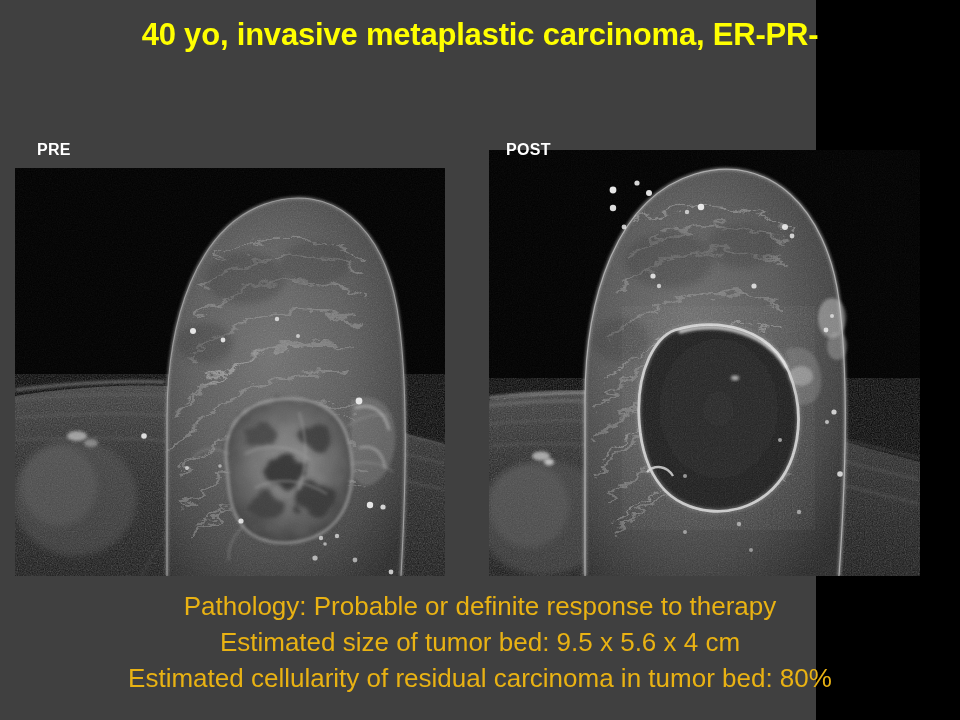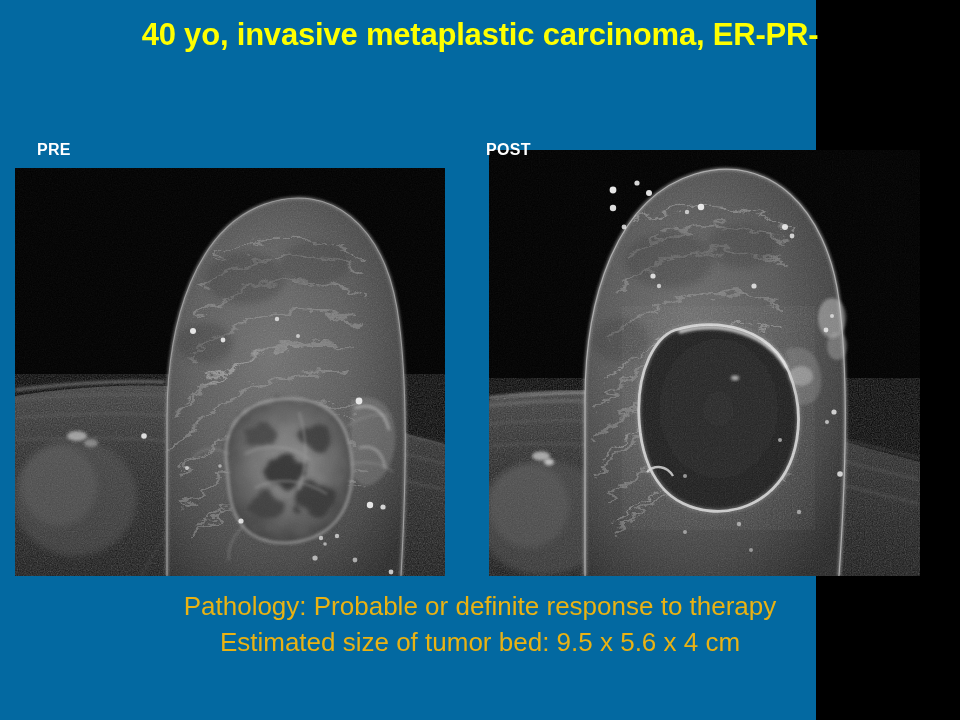--- a/index.html
+++ b/index.html
@@ -12,21 +12,21 @@
     height: 720px;
     overflow: hidden;
     font-family: "Liberation Sans", sans-serif;
     position: relative;
   }
   #slide {
     position: absolute;
     inset: 0;
     width: 816px;
     height: 720px;
-    background: #0369a1;
+    background: #404040;
   }
 
   
   .title-block {
     position: absolute;
     left: 0;
     top: 12px;
     width: 960px;
     text-align: center;
     color: #FFFF00;
@@ -51,21 +51,21 @@
 
   .scan-label {
     position: absolute;
     color: #FFFFFF;
     font-weight: bold;
     font-size: 16px;
     letter-spacing: 0.3px;
     z-index: 5;
   }
   #label-pre  { left: 37px;  top: 141px; }
-  #label-post { left: 486px; top: 141px; }
+  #label-post { left: 506px; top: 141px; }
 
   .scan-svg { display: block; width: 100%; height: 100%; }
 
   
   .caption-block {
     position: absolute;
     left: 0;
     top: 588px;
     width: 960px;
     text-align: center;
@@ -460,15 +460,16 @@
         <g opacity="0.14" filter="url(#noisePost)">
           <rect x="0" y="0" width="431" height="426" fill="#ffffff"></rect>
         </g>
       </g>
     </svg>
   </div>
 
   <div class="caption-block">
     <span class="caption-line">Pathology:  Probable or definite response to therapy</span>
     <span class="caption-line">Estimated size of tumor bed: 9.5 x 5.6 x 4 cm</span>
+    <span class="caption-line">Estimated cellularity of residual carcinoma in tumor bed: 80%</span>
   </div>
 
 </div>
 
 </body></html>

